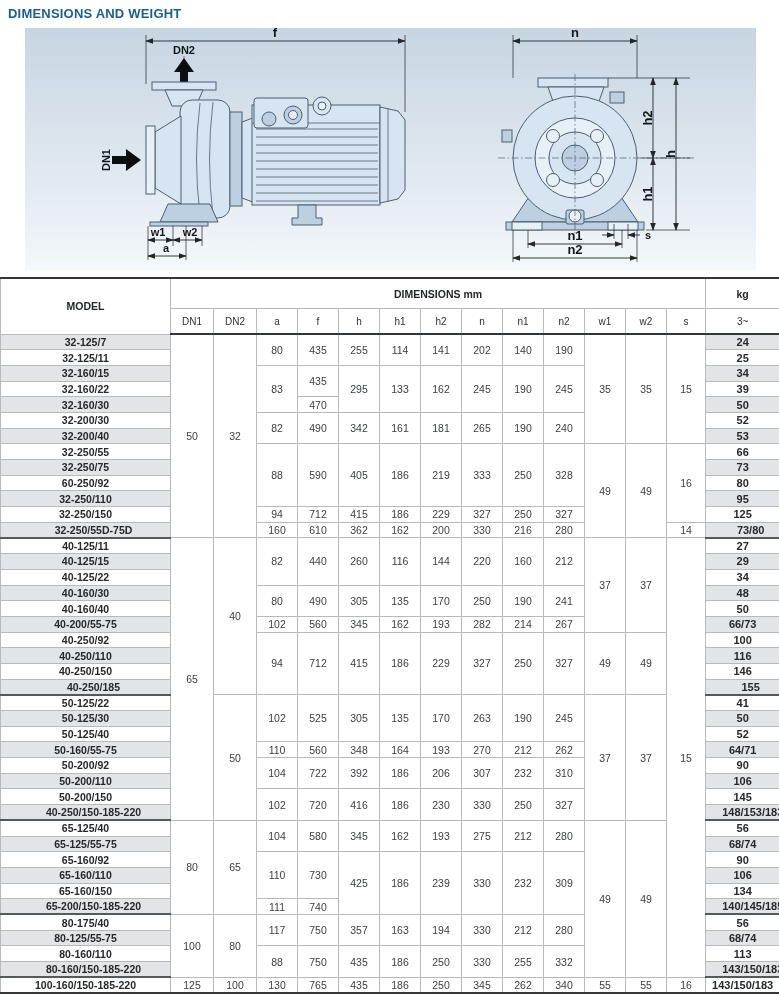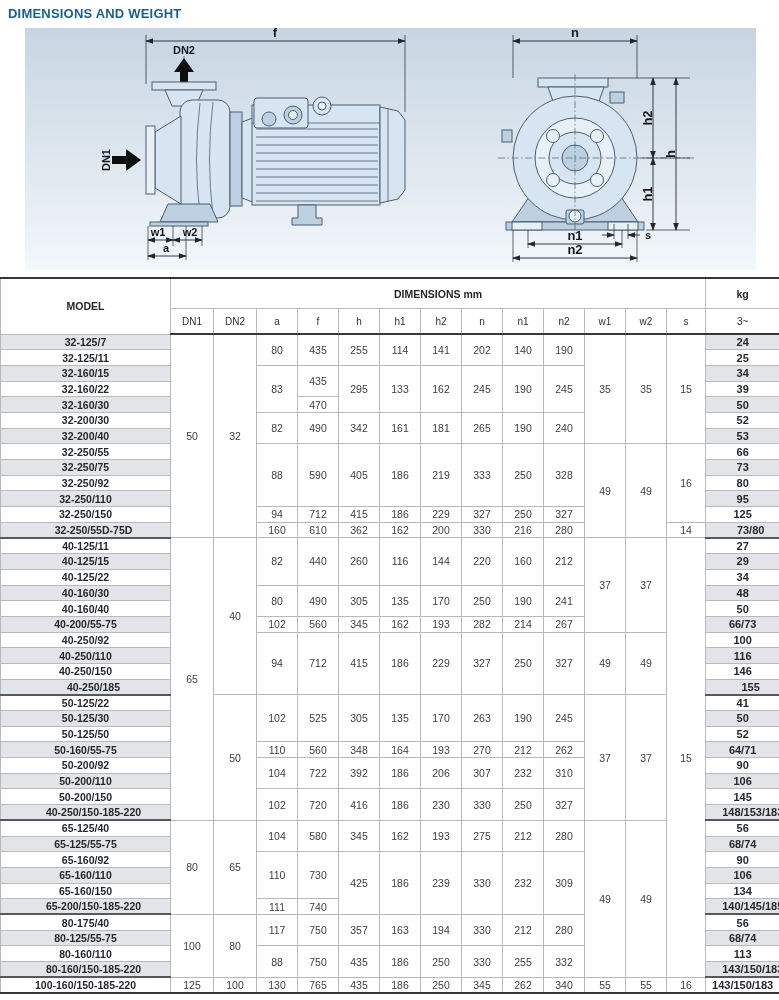--- a/index.html
+++ b/index.html
@@ -296,21 +296,21 @@
             <td class="dim-c" rowspan="6">49</td>
             <td class="dim-c" rowspan="6">49</td>
             <td class="dim-c" rowspan="5">16</td>
             <td class="kg">66</td>
           </tr>
           <tr>
             <td class="model odd">32-250/75</td>
             <td class="kg odd">73</td>
           </tr>
           <tr>
-            <td class="model">32-250/92</td>
+            <td class="model">60-250/92</td>
             <td class="kg">80</td>
           </tr>
           <tr>
             <td class="model odd">32-250/110</td>
             <td class="kg odd">95</td>
           </tr>
           <tr>
             <td class="model">32-250/150</td>
             <td class="dim-c" rowspan="1">94</td>
             <td class="dim-c" rowspan="1">712</td>
@@ -427,21 +427,21 @@
             <td class="dim-c" rowspan="3">245</td>
             <td class="dim-c" rowspan="8">37</td>
             <td class="dim-c" rowspan="8">37</td>
             <td class="kg">41</td>
           </tr>
           <tr>
             <td class="model odd">50-125/30</td>
             <td class="kg odd">50</td>
           </tr>
           <tr>
-            <td class="model">50-125/50</td>
+            <td class="model">50-125/40</td>
             <td class="kg">52</td>
           </tr>
           <tr>
             <td class="model odd">50-160/55-75</td>
             <td class="dim-c" rowspan="1">110</td>
             <td class="dim-c" rowspan="1">560</td>
             <td class="dim-c" rowspan="1">348</td>
             <td class="dim-c" rowspan="1">164</td>
             <td class="dim-c" rowspan="1">193</td>
             <td class="dim-c" rowspan="1">270</td>

